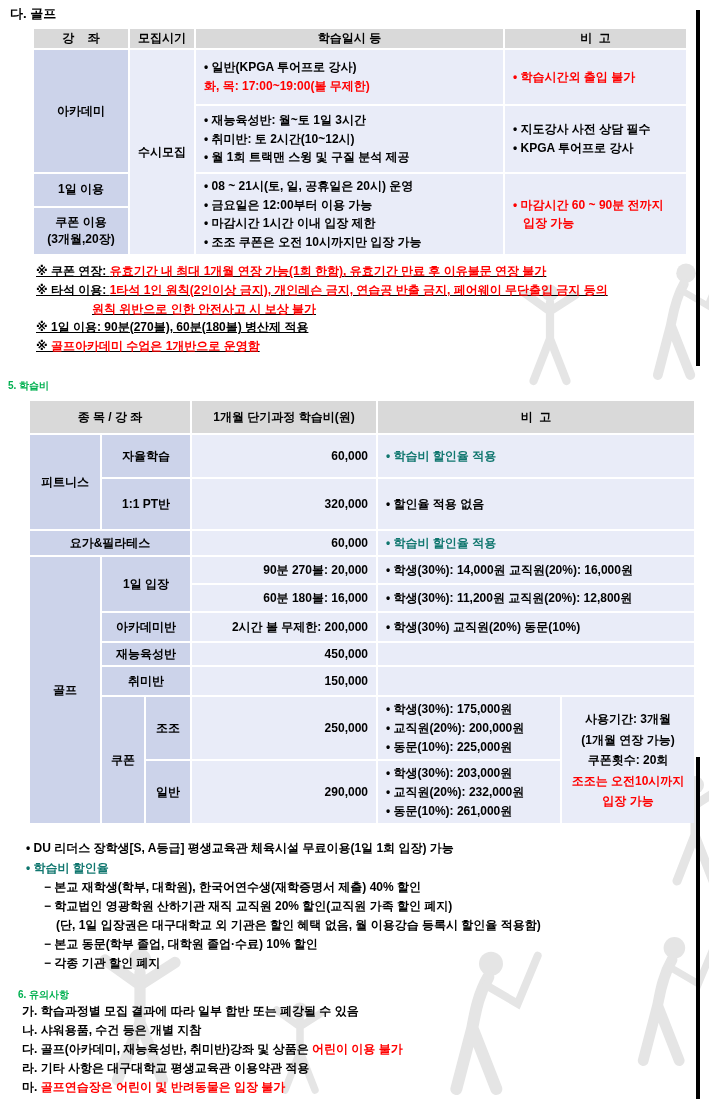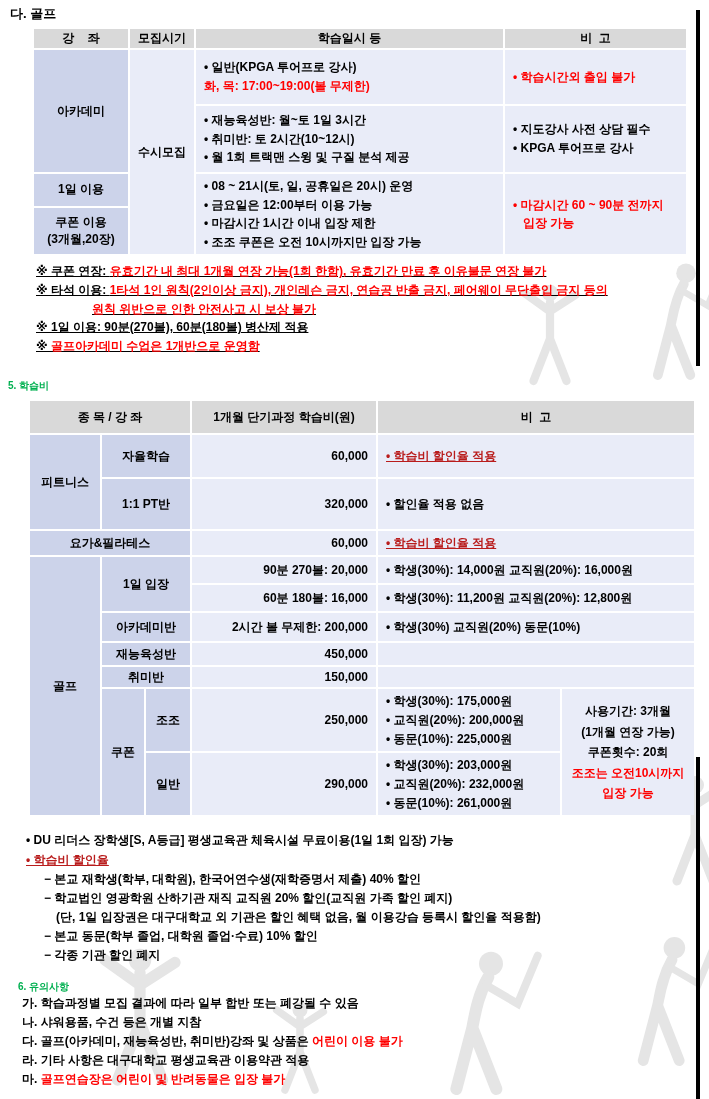--- a/index.html
+++ b/index.html
@@ -17,21 +17,21 @@
   .hdr{background:#d9d9d9;text-align:center;white-space:pre;}
   .lbl{background:#ccd3ea;text-align:center;line-height:1.4;}
   .dat{background:#e9ecf8;}
   .sched{padding:3px 4px 3px 8px;}
   .sched div{line-height:1.55;}
   .notecell{padding:3px 4px 3px 8px;}
   .notecell div{line-height:1.55;}
   .fee{text-align:right;padding-right:8px;}
   .center{text-align:center;}
   .red{color:#ff0000;}
-  .blue{color:#b91c1c;text-decoration:underline;}
+  .blue{color:#0f766e;}
   #golf-table{width:656px;margin:2px 0 0 32px;}
   #fee-table{width:668px;margin:6px 0 0 28px;}
   
   .golf-notes{margin:6px 0 0 36px;font-size:12px;font-weight:bold;text-decoration:underline;}
   .golf-notes .line{line-height:1.55;}
   .golf-notes .cont{padding-left:56px;}
   
   .benefits{margin:14px 17px 0 26px;font-size:12px;font-weight:bold;}
   .benefits .line{line-height:1.6;}
   .benefits .dash{padding-left:18px;}
@@ -220,21 +220,21 @@
     <tr style="height:28px">
       <td class="lbl" colspan="2">아카데미반</td>
       <td class="dat fee">2시간 볼 무제한: 200,000</td>
       <td class="dat notecell" colspan="2">• 학생(30%)  교직원(20%)  동문(10%)</td>
     </tr>
     <tr style="height:22px">
       <td class="lbl" colspan="2">재능육성반</td>
       <td class="dat fee">450,000</td>
       <td class="dat" colspan="2"></td>
     </tr>
-    <tr style="height:20px">
+    <tr style="height:28px">
       <td class="lbl" colspan="2">취미반</td>
       <td class="dat fee">150,000</td>
       <td class="dat" colspan="2"></td>
     </tr>
     <tr style="height:62px">
       <td class="lbl" rowspan="2">쿠폰</td>
       <td class="lbl">조조</td>
       <td class="dat fee">250,000</td>
       <td class="dat notecell" style="line-height:1.7">
         <div>• 학생(30%): 175,000원</div>

